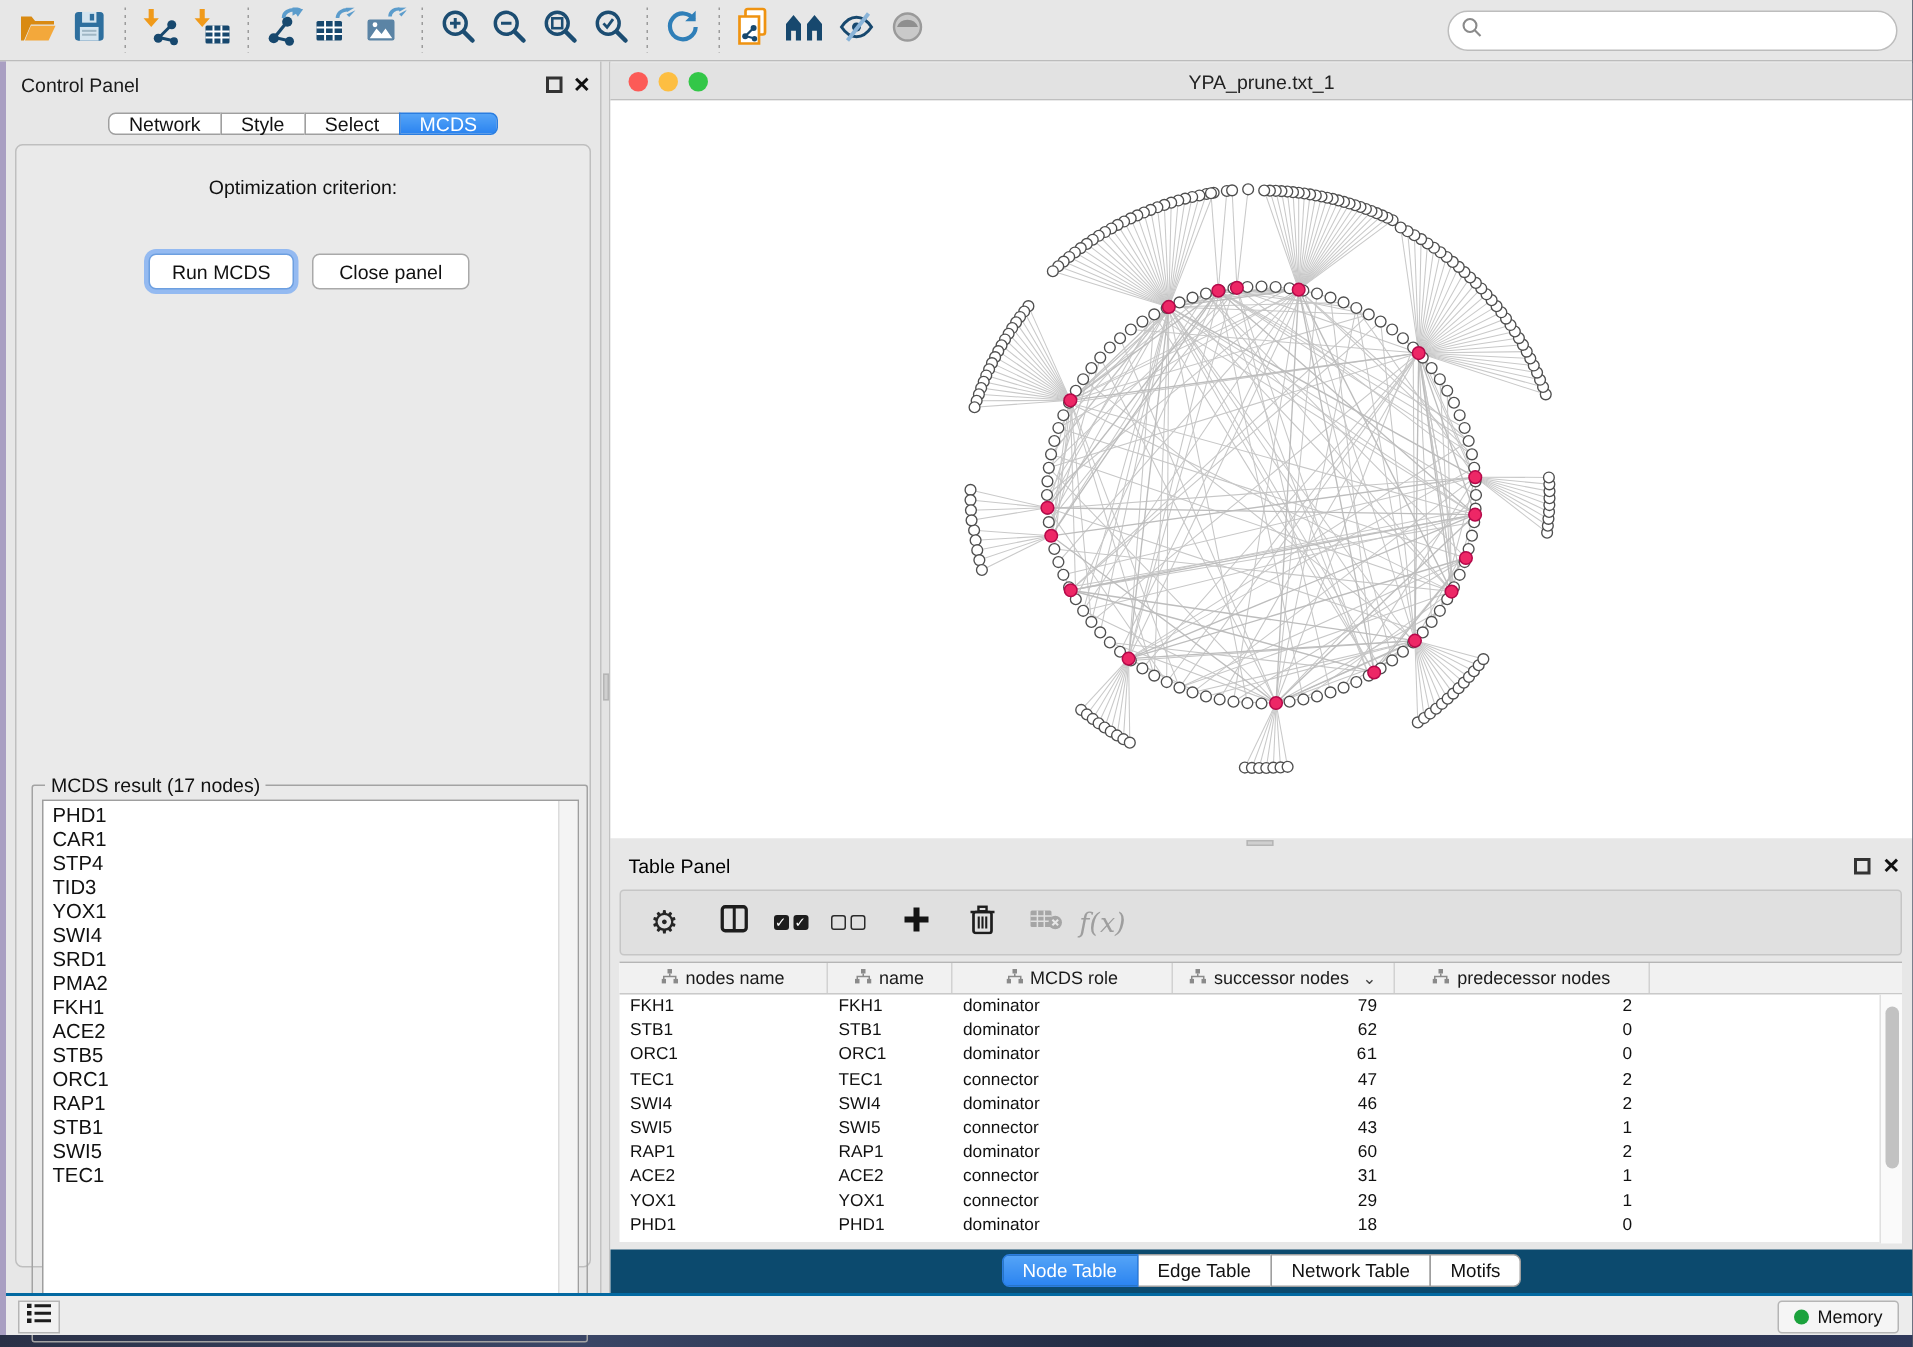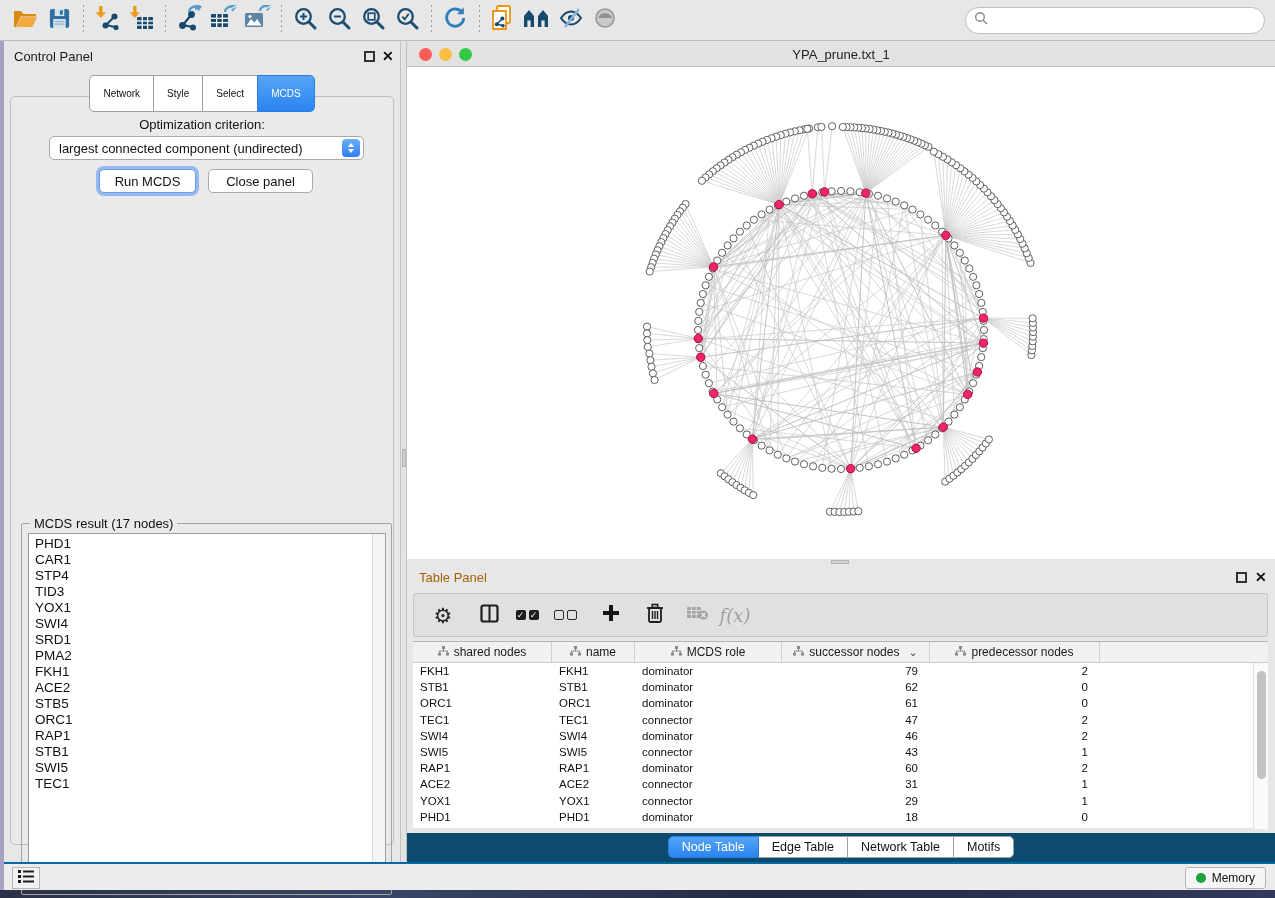--- a/index.html
+++ b/index.html
@@ -21,21 +21,21 @@
                border:1px solid #bdbdbd; border-radius:14px; display:flex; align-items:center; padding-left:8px; }
   .searchbox input { border:none; outline:none; flex:1; font-size:13px; background:transparent;
                      font-family:"Liberation Sans",sans-serif; padding-left:4px; }
 
   
   .control-panel { position:absolute; left:4px; top:41px; width:396px; height:821px; background:#e7e7e7; }
   .cp-title { position:absolute; left:10px; top:8px; font-size:13px; color:#1a1a1a; }
   .win-float { position:absolute; top:10px; width:11px; height:11px; border:2px solid #333; }
   .win-close { position:absolute; top:6px; font-size:14px; font-weight:bold; color:#111; line-height:18px; }
   .cp-tabs { position:absolute; left:0; top:34px; width:100%; display:flex; justify-content:center; }
-  .seg-tab { height:37px; padding:2px 13px; font-size:10px; background:#fff; border:1px solid #9f9f9f;
+  .seg-tab { height:15px; padding:2px 13px; font-size:13px; background:#fff; border:1px solid #9f9f9f;
              margin-left:-1px; display:flex; align-items:center; color:#111; position:relative; z-index:1; }
   .seg-tab:first-child { border-top-left-radius:5px; border-bottom-left-radius:5px; margin-left:0; }
   .seg-tab:last-child { border-top-right-radius:5px; border-bottom-right-radius:5px; }
   .seg-tab.active { background:linear-gradient(#55a4f7,#2b84f0); border-color:#2a7de0; color:#fff; z-index:2; }
   .cp-inner { position:absolute; left:6px; top:55px; width:384px; height:749px; background:#eaeaea;
               border:1px solid #bfbfbf; border-radius:5px; }
   .opt-label { position:absolute; left:0; top:20px; width:100%; text-align:center; font-size:13px; color:#111; }
   .opt-select { position:absolute; left:38px; top:39px; width:315px; height:24px; background:#fff;
                 border:1px solid #a9a9a9; border-radius:5px; display:flex; align-items:center; }
   .opt-select .sel-text { flex:1; font-size:13px; padding-left:9px; color:#111; white-space:nowrap; }
@@ -71,21 +71,21 @@
   
   .right-region { position:absolute; left:407px; top:41px; width:868px; height:821px; background:#e7e7e7; }
   .net-titlebar { position:absolute; left:0; top:1px; width:868px; height:25px; background:#e2e2e2;
                   border-bottom:1px solid #bfbfbf; }
   .tl { position:absolute; top:6px; width:13px; height:13px; border-radius:50%; }
   .net-title { position:absolute; left:0; top:5px; width:100%; text-align:center; font-size:13px; color:#222; }
   .net-canvas { position:absolute; left:0; top:26px; width:868px; height:492px; background:#fff; }
 
   
   .table-panel { position:absolute; left:0; top:524px; width:868px; height:297px; background:#e7e7e7; }
-  .tp-title { position:absolute; left:12px; top:5px; font-size:13px; color:#a16207; }
+  .tp-title { position:absolute; left:12px; top:5px; font-size:13px; color:#000000; }
   .tp-toolbar { position:absolute; left:6px; top:28px; width:855px; height:44px; background:#e0e0e0;
                 border:1px solid #c6c6c6; border-radius:3px; display:flex; align-items:center; padding-left:14px; gap:8px; }
   .tp-ico { width:30px; height:30px; display:flex; align-items:center; justify-content:center; }
   .gear-glyph { font-size:21px; color:#262626; line-height:1; }
   .fx-glyph { font-family:"DejaVu Serif", serif; font-style:italic; font-size:18px; color:#9e9e9e; }
   .cbx { width:10px; height:10px; border-radius:2px; }
   .cbx.on { background:#1d1d1d; color:#fff; font-size:9px; line-height:10px; text-align:center; }
   .cbx.off { border:1.6px solid #2a2a2a; background:transparent; }
   .table-wrap { position:absolute; left:6px; top:76px; width:855px; height:187px; background:#fff;
                 border-top:1px solid #b5b5b5; }
@@ -282,27 +282,20 @@
       <div class="win-float" style="left:360px;"></div>
       <div class="win-close" style="left:378px;">✕</div>
       <div class="cp-tabs" id="cp-tabs">
           <div class="seg-tab">Network</div>
           <div class="seg-tab">Style</div>
           <div class="seg-tab">Select</div>
           <div class="seg-tab active">MCDS</div>
         </div>
       <div class="cp-inner">
         <div class="opt-label">Optimization criterion:</div>
-        <div class="opt-select">
-          <span class="sel-text">largest connected component (undirected)</span>
-          <span class="sel-stepper">
-              <span class="chev-up"></span>
-              <span class="chev-dn"></span>
-            </span>
-        </div>
         <button class="cp-btn btn-run">Run MCDS</button>
         <button class="cp-btn btn-closepanel">Close panel</button>
         <div class="result-group">
           <div class="result-legend">MCDS result (17 nodes)</div>
           <div class="result-list">
             <div class="result-items" id="result-items">
                 <div>PHD1</div>
                 <div>CAR1</div>
                 <div>STP4</div>
                 <div>TID3</div>
@@ -1013,21 +1006,21 @@
           <div class="thead" id="thead">
               <div class="th" style="width: 139px;">
                 <span><svg width="11" height="10" viewBox="0 0 11 10">
                     <g fill="#8a8a8a">
                       <rect x="4" y="0" width="3" height="3"></rect>
                       <rect x="0" y="6.6" width="3" height="3"></rect>
                       <rect x="8" y="6.6" width="3" height="3"></rect>
                     </g>
                     <path d="M5.5 3v2M1.5 6.6V5h8v1.6" fill="none" stroke="#8a8a8a" stroke-width="1"></path>
                   </svg></span>
-                <span>shared nodes</span>
+                <span>nodes name</span>
               </div>
               <div class="th" style="width: 83px;">
                 <span><svg width="11" height="10" viewBox="0 0 11 10">
                     <g fill="#8a8a8a">
                       <rect x="4" y="0" width="3" height="3"></rect>
                       <rect x="0" y="6.6" width="3" height="3"></rect>
                       <rect x="8" y="6.6" width="3" height="3"></rect>
                     </g>
                     <path d="M5.5 3v2M1.5 6.6V5h8v1.6" fill="none" stroke="#8a8a8a" stroke-width="1"></path>
                   </svg></span>
@@ -1080,21 +1073,21 @@
                 <div class="td" style="width: 139px;">STB1</div>
                 <div class="td" style="width: 83px;">STB1</div>
                 <div class="td" style="width: 147px;">dominator</div>
                 <div class="td num" style="width: 148px;">62</div>
                 <div class="td num" style="width: 170px;">0</div>
               </div>
               <div class="tr">
                 <div class="td" style="width: 139px;">ORC1</div>
                 <div class="td" style="width: 83px;">ORC1</div>
                 <div class="td" style="width: 147px;">dominator</div>
-                <div class="td num" style="width: 148px;">61</div>
+                <div class="td num" style="width: 148px; font-family: Liberation Mono, monospace;">61</div>
                 <div class="td num" style="width: 170px;">0</div>
               </div>
               <div class="tr">
                 <div class="td" style="width: 139px;">TEC1</div>
                 <div class="td" style="width: 83px;">TEC1</div>
                 <div class="td" style="width: 147px;">connector</div>
                 <div class="td num" style="width: 148px;">47</div>
                 <div class="td num" style="width: 170px;">2</div>
               </div>
               <div class="tr">

